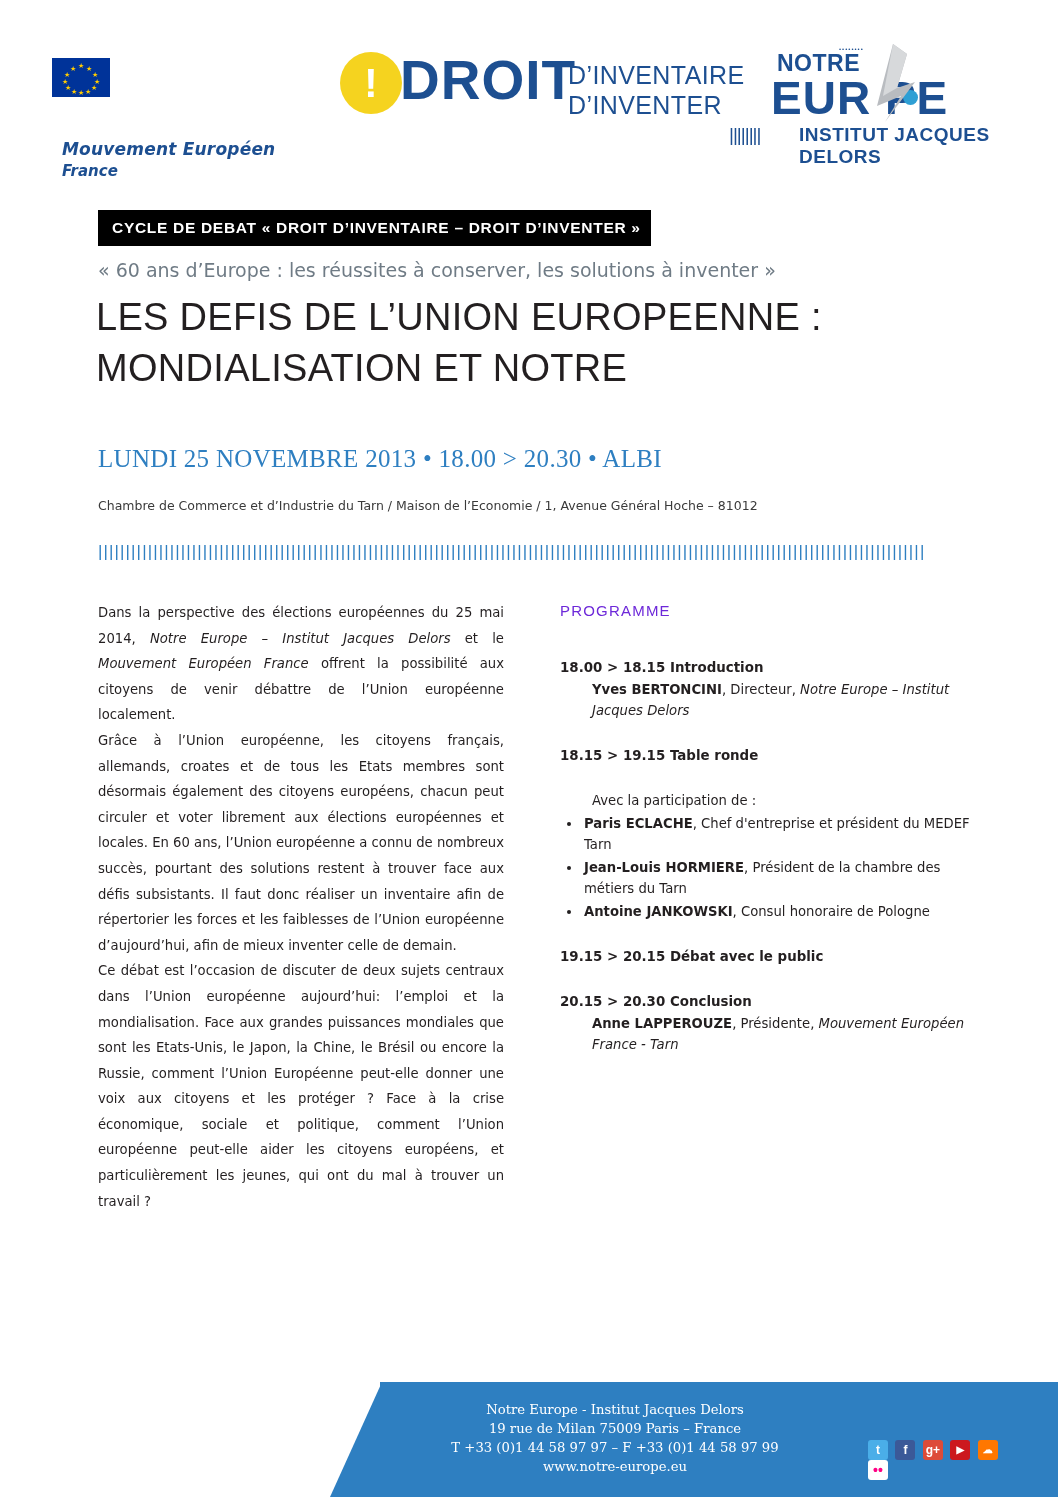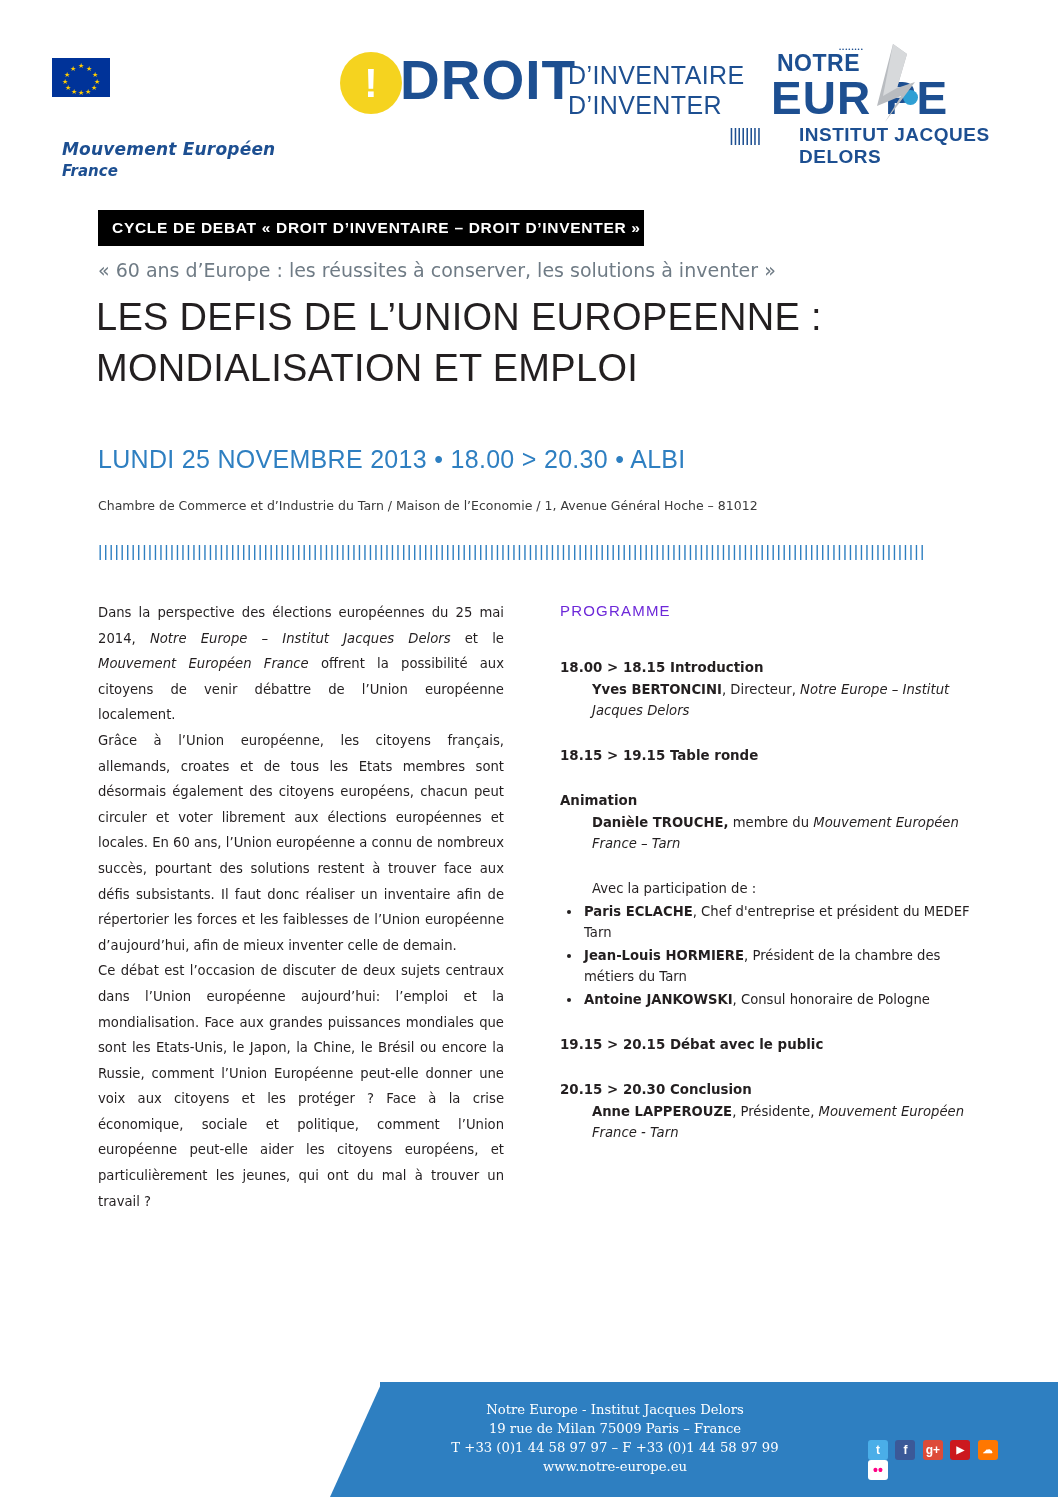--- a/index.html
+++ b/index.html
@@ -185,21 +185,21 @@
   .banner {
     position: absolute;
     left: 98px;
     top: 210px;
     background: #000000;
     color: #ffffff;
     font-family: "Liberation Sans", sans-serif;
     font-weight: bold;
     font-size: 15.5px;
     letter-spacing: 0.7px;
-    padding: 9px 3px 9px 14px;
+    padding: 9px 10px 9px 14px;
     white-space: nowrap;
   }
 
   
   .subtitle-quote {
     position: absolute;
     left: 98px;
     top: 259px;
     font-family: "DejaVu Sans", sans-serif;
     font-size: 19px;
@@ -213,21 +213,21 @@
     font-family: "Liberation Sans", sans-serif;
     font-size: 38px;
     line-height: 51px;
     color: #231f20;
     letter-spacing: 0.3px;
   }
   .date-line {
     position: absolute;
     left: 98px;
     top: 445px;
-    font-family: Liberation Sans, sans-serif;
+    font-family: Liberation Serif, serif;
     font-size: 25px;
     color: #2e7fc1;
     letter-spacing: 0.3px;
   }
   .venue-line {
     position: absolute;
     left: 98px;
     top: 498px;
     font-family: "DejaVu Sans", sans-serif;
     font-size: 12.5px;
@@ -415,21 +415,21 @@
     <div class="ne-institut" style="left:78px;">INSTITUT  JACQUES DELORS</div>
   </div>
 </div>
 
 <div class="banner">CYCLE DE DEBAT « DROIT D’INVENTAIRE – DROIT D’INVENTER »</div>
 
 <div class="subtitle-quote">« 60 ans d’Europe : les réussites à conserver, les solutions à inventer »</div>
 
 <div class="main-title">
   <div>LES DEFIS DE L’UNION EUROPEENNE :</div>
-  <div>MONDIALISATION ET EMPLOI</div>
+  <div>MONDIALISATION ET NOTRE</div>
 </div>
 
 <div class="date-line">LUNDI 25 NOVEMBRE 2013 • 18.00 &gt; 20.30 • ALBI</div>
 <div class="venue-line">Chambre de Commerce et d’Industrie du Tarn / Maison de l’Economie / 1, Avenue Général Hoche – 81012</div>
 
 <div class="dotted-rule">|||||||||||||||||||||||||||||||||||||||||||||||||||||||||||||||||||||||||||||||||||||||||||||||||||||||||||||||||||||||||||||||||||||||||||||||||||||||||||||||||||||||||||||||||||||||||||||||||||</div>
 
 <div class="col-left">
   <p><span>Dans la perspective des élections européennes du 25 mai 2014, </span><i>Notre Europe – Institut Jacques Delors</i><span> et le </span><i>Mouvement Européen France</i><span> offrent la possibilité aux citoyens de venir débattre de l’Union européenne localement.</span></p>
   <p>Grâce à l’Union européenne, les citoyens français, allemands, croates et de tous les Etats membres sont désormais également des citoyens européens, chacun peut circuler et voter librement aux élections européennes et locales. En 60 ans, l’Union européenne a connu de nombreux succès, pourtant des solutions restent à trouver face aux défis subsistants. Il faut donc réaliser un inventaire afin de répertorier les forces et les faiblesses de l’Union européenne d’aujourd’hui, afin de mieux inventer celle de demain.</p>
@@ -441,24 +441,20 @@
 
   <div class="prog-block">
     <div class="prog-time">18.00 &gt; 18.15 Introduction</div>
     <div class="prog-line"><b>Yves BERTONCINI</b><span>, Directeur, </span><i>Notre Europe – Institut Jacques Delors</i></div>
   </div>
 
   <div class="prog-block">
     <div class="prog-time">18.15 &gt; 19.15 Table ronde</div>
   </div>
 
-  <div class="prog-block">
-    <div class="prog-time">Animation</div>
-    <div class="prog-line"><b>Danièle TROUCHE,</b><span> membre du </span><i>Mouvement Européen France – Tarn</i></div>
-  </div>
 
   <div class="prog-block">
     <div class="prog-line">Avec la participation de :</div>
     <ul class="prog-list">
       <li><b>Paris ECLACHE</b><span>, Chef d'entreprise et président du MEDEF Tarn</span></li>
       <li><b>Jean-Louis HORMIERE</b><span>, Président de la chambre des métiers du Tarn</span></li>
       <li><b>Antoine JANKOWSKI</b><span>, Consul honoraire de Pologne</span></li>
     </ul>
   </div>
 

